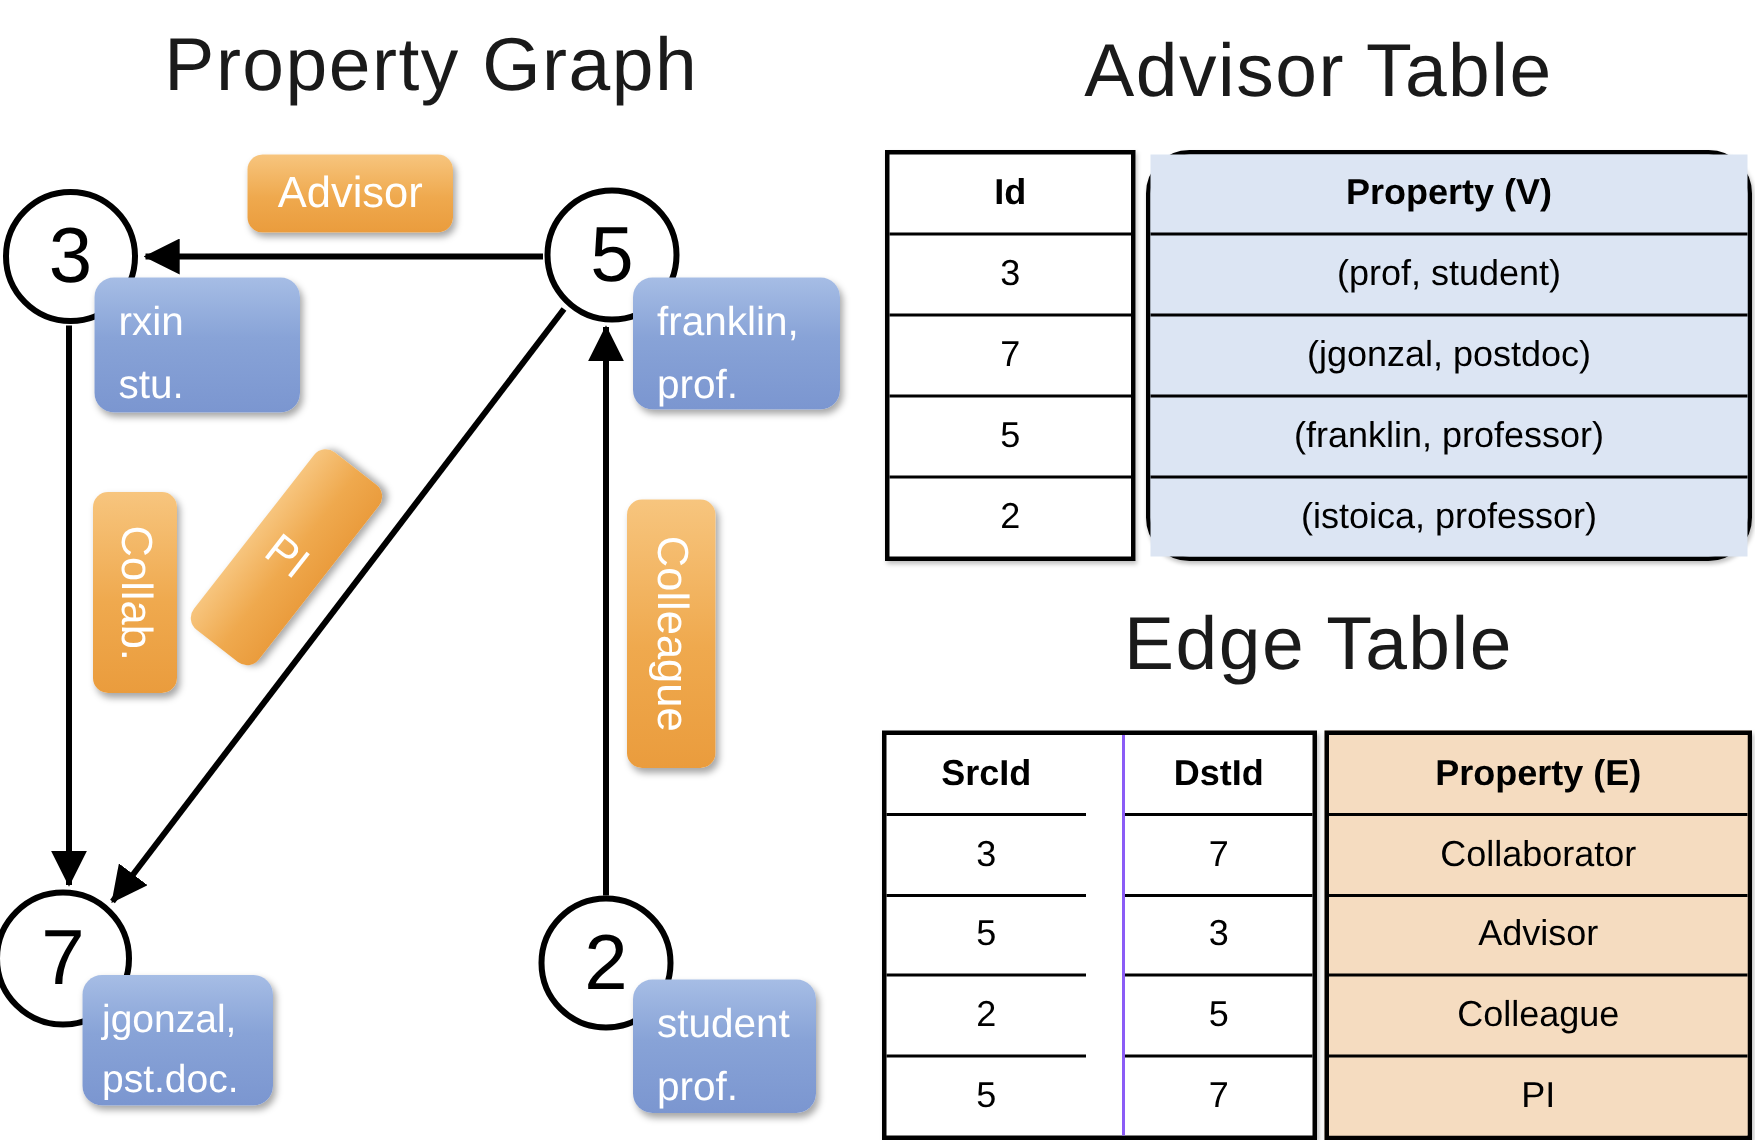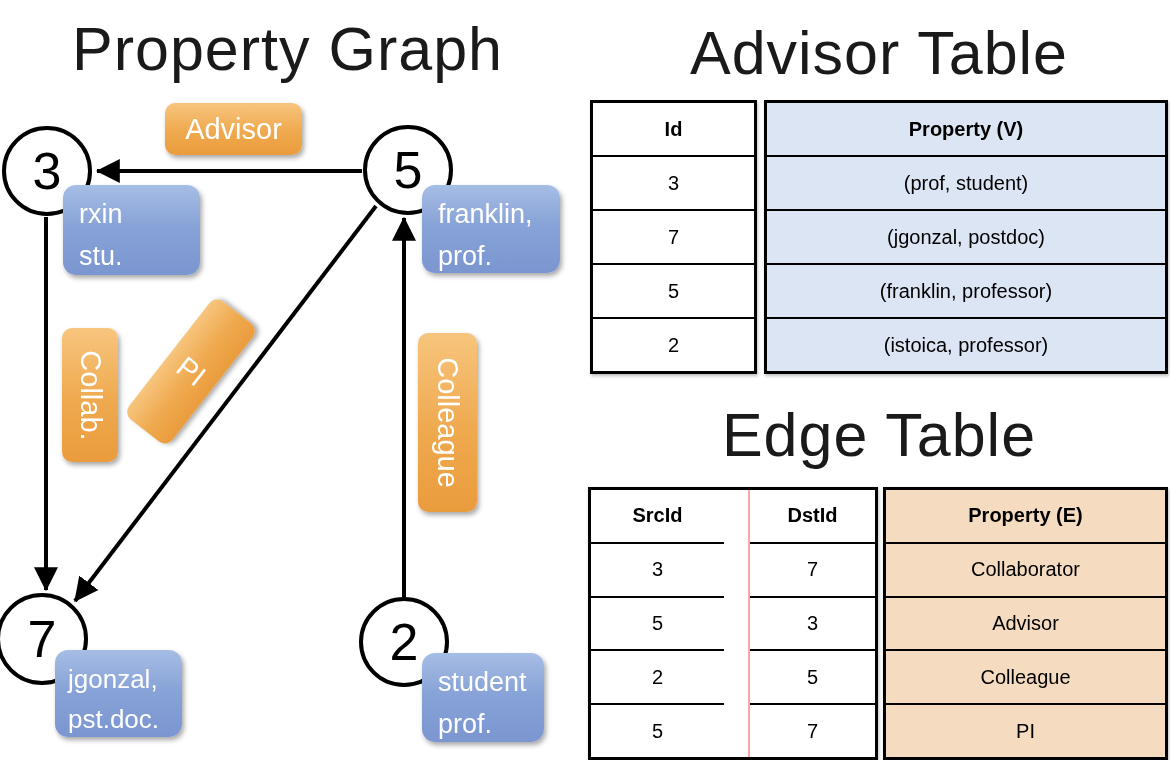--- a/index.html
+++ b/index.html
@@ -1,20 +1,20 @@
 <!DOCTYPE html>
 <html><head>
 <meta charset="utf-8">
 <style>
   html,body { margin:0; padding:0; background:#ffffff; }
   .stage {
     position:relative; width:1170px; height:760px; background:#ffffff;
     overflow:hidden; font-family:"Liberation Sans", sans-serif; color:#000;
   }
-  .title { position:absolute; text-align:center; font-size:61px; letter-spacing:1px; color:#1a1a1a; }
+  .title { position:absolute; text-align:center; font-size:50px; letter-spacing:1px; color:#1a1a1a; }
 
   
   .edges { position:absolute; left:0; top:0; z-index:2; }
   .node {
     position:absolute; z-index:1; box-sizing:border-box; background:#fff;
     border:4px solid #000; border-radius:50%;
     display:flex; align-items:center; justify-content:center; font-size:52px;
   }
   .vprop {
     position:absolute; z-index:3; box-sizing:border-box;
@@ -33,24 +33,24 @@
   .elabel .vert { transform:rotate(90deg); white-space:nowrap; }
 
   
   .col {
     position:absolute; box-sizing:border-box; background:#fff;
     border:3px solid #000; display:flex; flex-direction:column;
     box-shadow:1px 2px 3px rgba(0,0,0,0.25);
   }
   .col.row2 { flex-direction:row; }
   .subcol { display:flex; flex-direction:column; box-sizing:border-box; }
-  .subcol.divider { border-left:2px solid #fca5a5; }
+  .subcol.divider { border-left:2px solid #8b5cf6; }
   .cell {
     flex:1; display:flex; align-items:center; justify-content:center;
-    font-size:20px; border-top:2px solid #000;
+    font-size:24px; border-top:2px solid #000;
   }
   .subcol .cell:first-child, .col > .cell:first-child { border-top:none; }
   .head { font-weight:bold; }
   .blue-fill { background:#dce5f3; }
   .blue-fill .cell { background:#dce5f3; }
   .tan-fill { background:#f5dcc0; }
   .tan-fill .cell { background:#f5dcc0; }
 </style>
 </head>
 <body>
@@ -117,21 +117,21 @@
   <div class="title" style="left:590px; top:18px; width:578px;">Advisor Table</div>
 
   <div class="col" style="left:590px; top:100px; width:167px; height:274px;">
     <div class="cell head">Id</div>
     <div class="cell">3</div>
     <div class="cell">7</div>
     <div class="cell">5</div>
     <div class="cell">2</div>
   </div>
 
-  <div class="col blue-fill" style="left:764px; top:100px; width:404px; height:274px;">
+  <div class="col blue-fill" style="left:764px; top:100px; width:404px; height:274px;border-radius:29px;">
     <div class="cell head">Property (V)</div>
     <div class="cell">(prof, student)</div>
     <div class="cell">(jgonzal, postdoc)</div>
     <div class="cell">(franklin, professor)</div>
     <div class="cell">(istoica, professor)</div>
   </div>
 
   <div class="title" style="left:590px; top:400px; width:578px;">Edge Table</div>
 
   <div class="col row2" style="left:588px; top:487px; width:290px; height:273px;gap:24px;">

